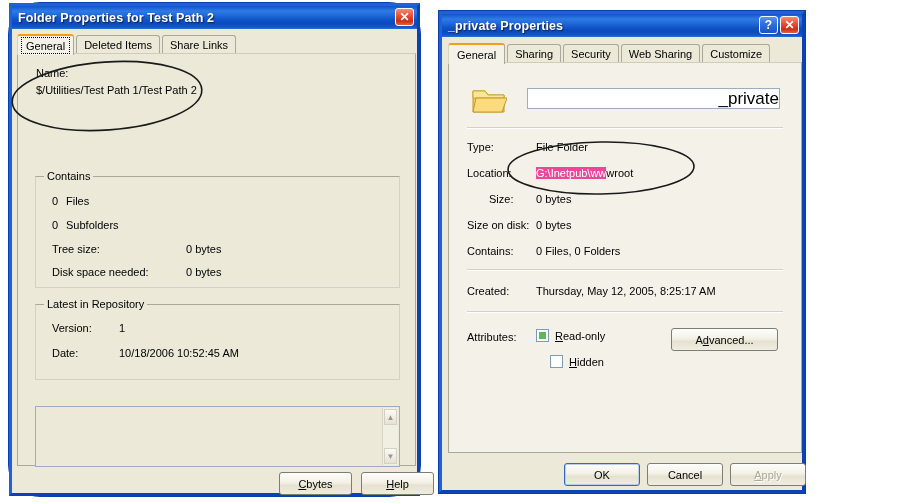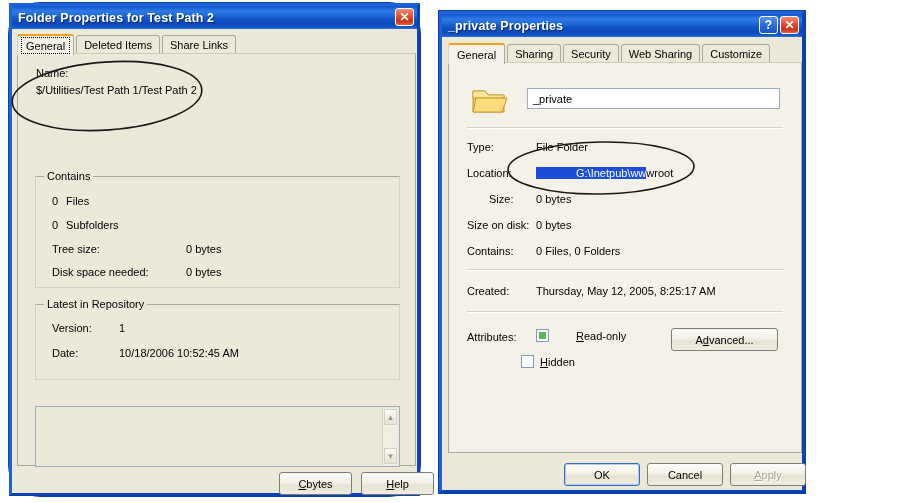--- a/index.html
+++ b/index.html
@@ -221,32 +221,32 @@
 
   .folder-icon { position: absolute; width: 36px; height: 30px; }
   .textinput {
     position: absolute;
     background: #ffffff;
     border: 1px solid #9dadc0;
     box-sizing: border-box;
     display: flex;
     align-items: center;
     padding-left: 5px;
-    font-size: 11px;
+    font-size: 17px;
+    justify-content: flex-end;
   }
   .hr {
     position: absolute;
     height: 1px;
     background: #d4d0c8;
     border-bottom: 1px solid #ffffff;
   }
   .sel {
-    background: #1d4ed8;
+    background: #ec4899;
     color: #ffffff;
-    padding-left: 40px;
   }
 
   
   .annot {
     position: absolute;
     pointer-events: none;
   }
 </style>
 </head>
 <body>
@@ -394,24 +394,24 @@
 
       <span class="lbl" style="left:18px; top:222px;">Created:</span>
       <span class="lbl" style="left:87px; top:222px;">Thursday, May 12, 2005, 8:25:17 AM</span>
 
       <div class="hr" style="left:18px; top:248px; width:316px;"></div>
 
       <span class="lbl" style="left:18px; top:268px;">Attributes:</span>
 
       <div class="checkbox-row" style="left:87px; top:266px;">
         <span class="cbx green"></span>
-        <span class="lbl" style="position:static;margin-left:21px;"><span class="u">R</span><span>ead-only</span></span>
-      </div>
-
-      <div class="checkbox-row" style="left:72px; top:292px;justify-content:center;">
+        <span class="lbl" style="position:static;"><span class="u">R</span><span>ead-only</span></span>
+      </div>
+
+      <div class="checkbox-row" style="left:101px; top:292px;justify-content:center;">
         <span class="cbx"></span>
         <span class="lbl" style="position:static;"><span class="u">H</span><span>idden</span></span>
       </div>
 
       <div class="btn" style="left:222px; top:265px; width:107px;">
         <span><span>A</span><span class="u">d</span><span>vanced...</span></span>
       </div>
     </div>
 
     <div class="btn default" style="left:122px; top:449px; width:76px;">

